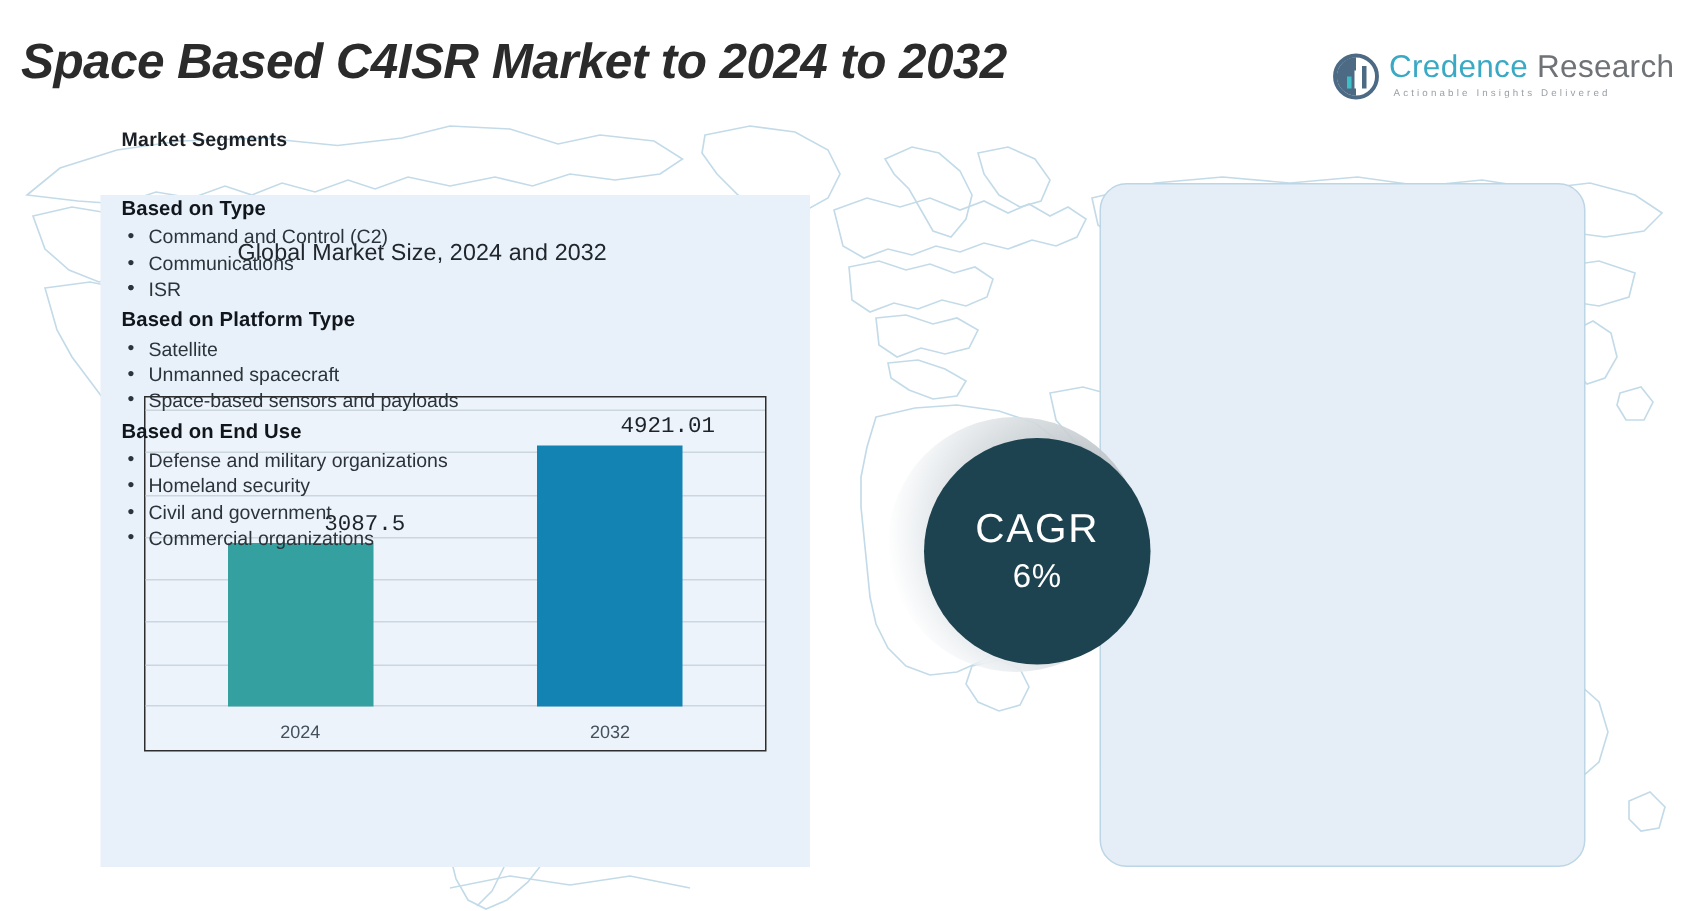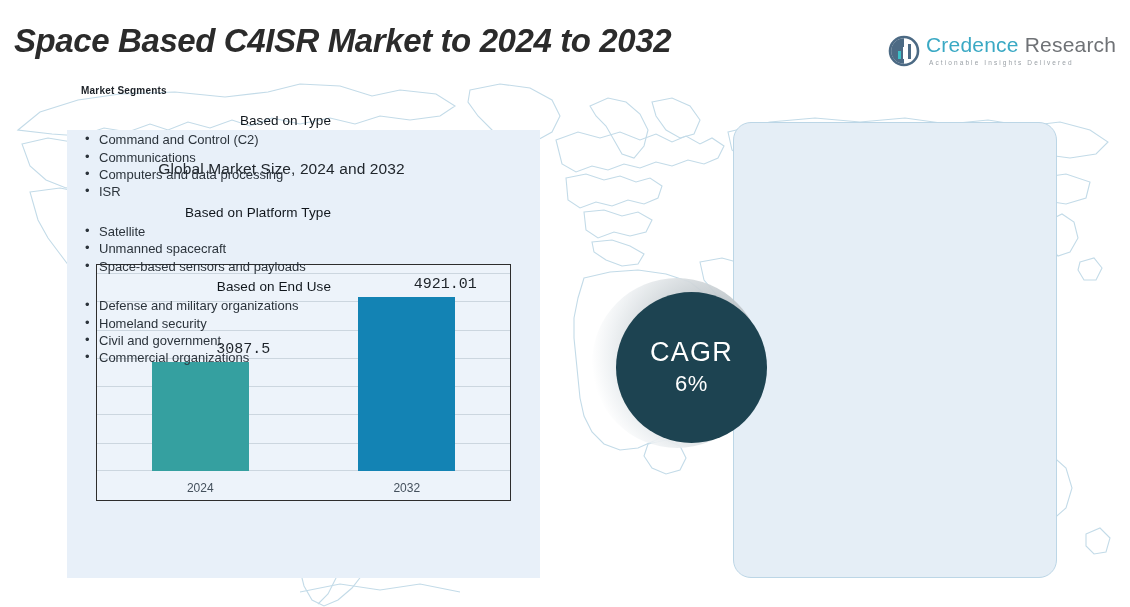--- a/index.html
+++ b/index.html
@@ -198,34 +198,33 @@
     box-sizing: border-box;
     z-index: 3;
   }
   #segments-inner {
     position: absolute;
     left: 81px; top: 85px;
     width: 250px;
     z-index: 4;
   }
   #segments-heading {
-    font-size: 10px;
+    font-size: 13px;
     font-weight: bold;
     color: #1b2026;
     letter-spacing: 0.2px;
-    margin-bottom: 16px;
+    margin-bottom: 30px;
   }
   .group-title {
     font-size: 13.5px;
-    font-weight: normal;
+    font-weight: bold;
     color: #10161c;
     letter-spacing: 0.1px;
     margin: 0 0 2px 0;
     line-height: 1.35;
-    text-align: right;
   }
   .seg-list {
     list-style: none;
     margin: 0 0 3px 0;
     padding: 0;
   }
   .seg-item {
     position: relative;
     padding-left: 18px;
     font-size: 13px;
@@ -353,21 +352,21 @@
   </div>
 
   <div id="segments-panel"></div>
   <div id="segments-inner">
     <div id="segments-heading">Market Segments</div>
     <div id="segments-groups">
         <div class="group-title">Based on Type</div>
         <ul class="seg-list">
           <li class="seg-item"><span class="bullet">•</span><span>Command and Control (C2)</span></li>
           <li class="seg-item"><span class="bullet">•</span><span>Communications</span></li>
-          <li class="seg-item"><span class="bullet">•</span><span>Computers and data processing</span></li>
+          <li class="seg-item"><span class="bullet">•</span></li>
           <li class="seg-item"><span class="bullet">•</span><span>ISR</span></li>
         </ul>
         <div class="group-title">Based on Platform Type</div>
         <ul class="seg-list">
           <li class="seg-item"><span class="bullet">•</span><span>Satellite</span></li>
           <li class="seg-item"><span class="bullet">•</span><span>Unmanned spacecraft</span></li>
           <li class="seg-item"><span class="bullet">•</span><span>Space-based sensors and payloads</span></li>
         </ul>
         <div class="group-title">Based on End Use</div>
         <ul class="seg-list">

